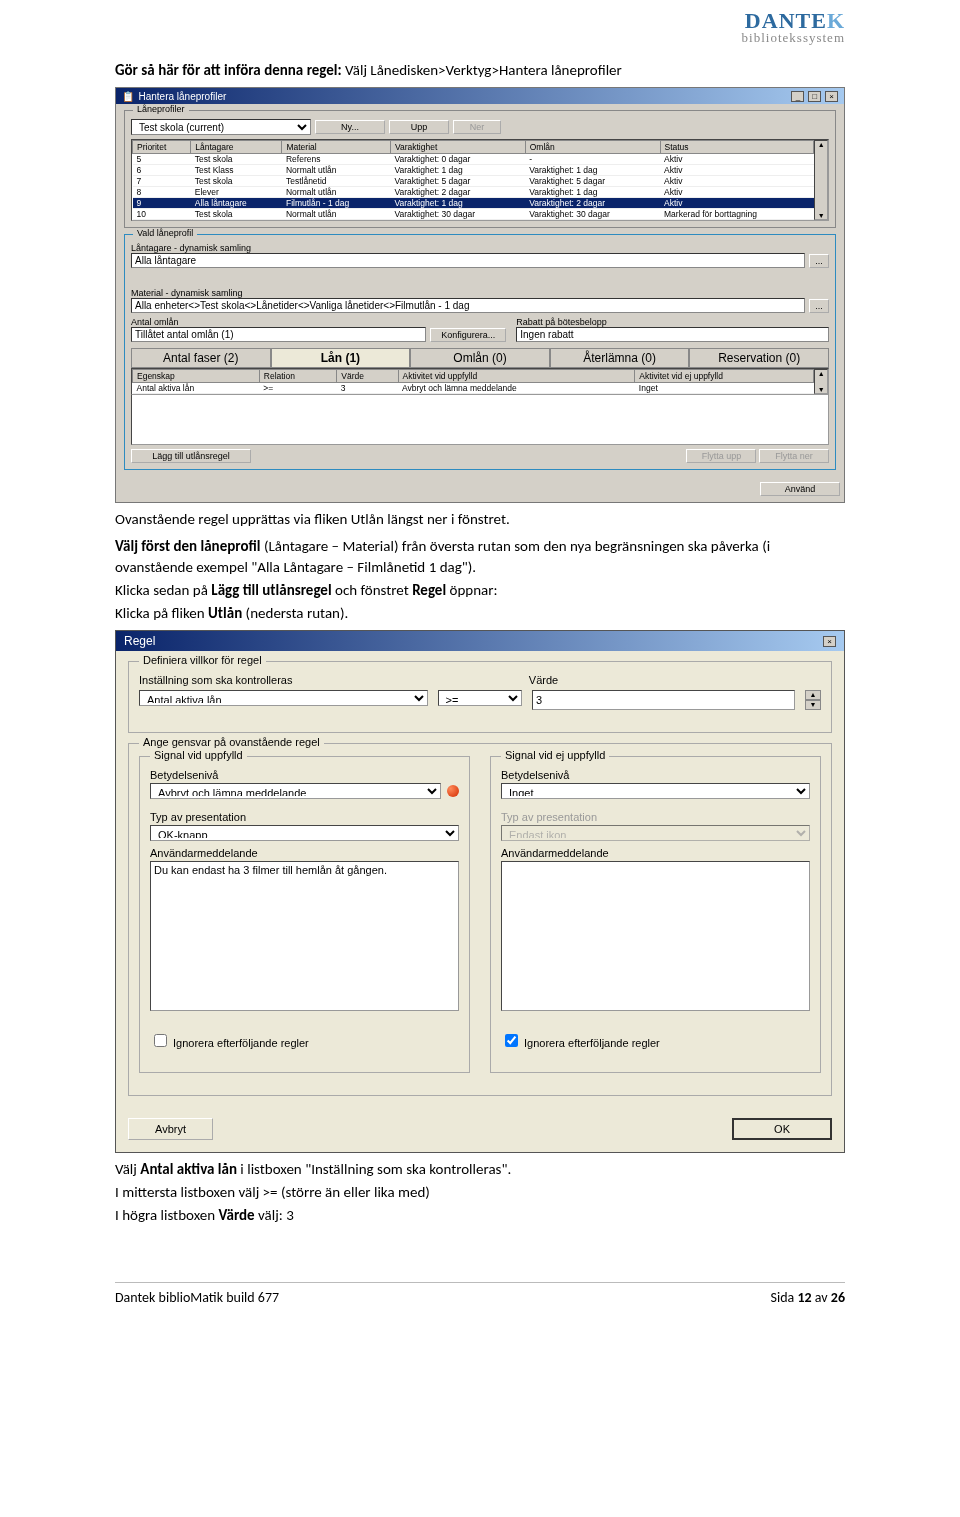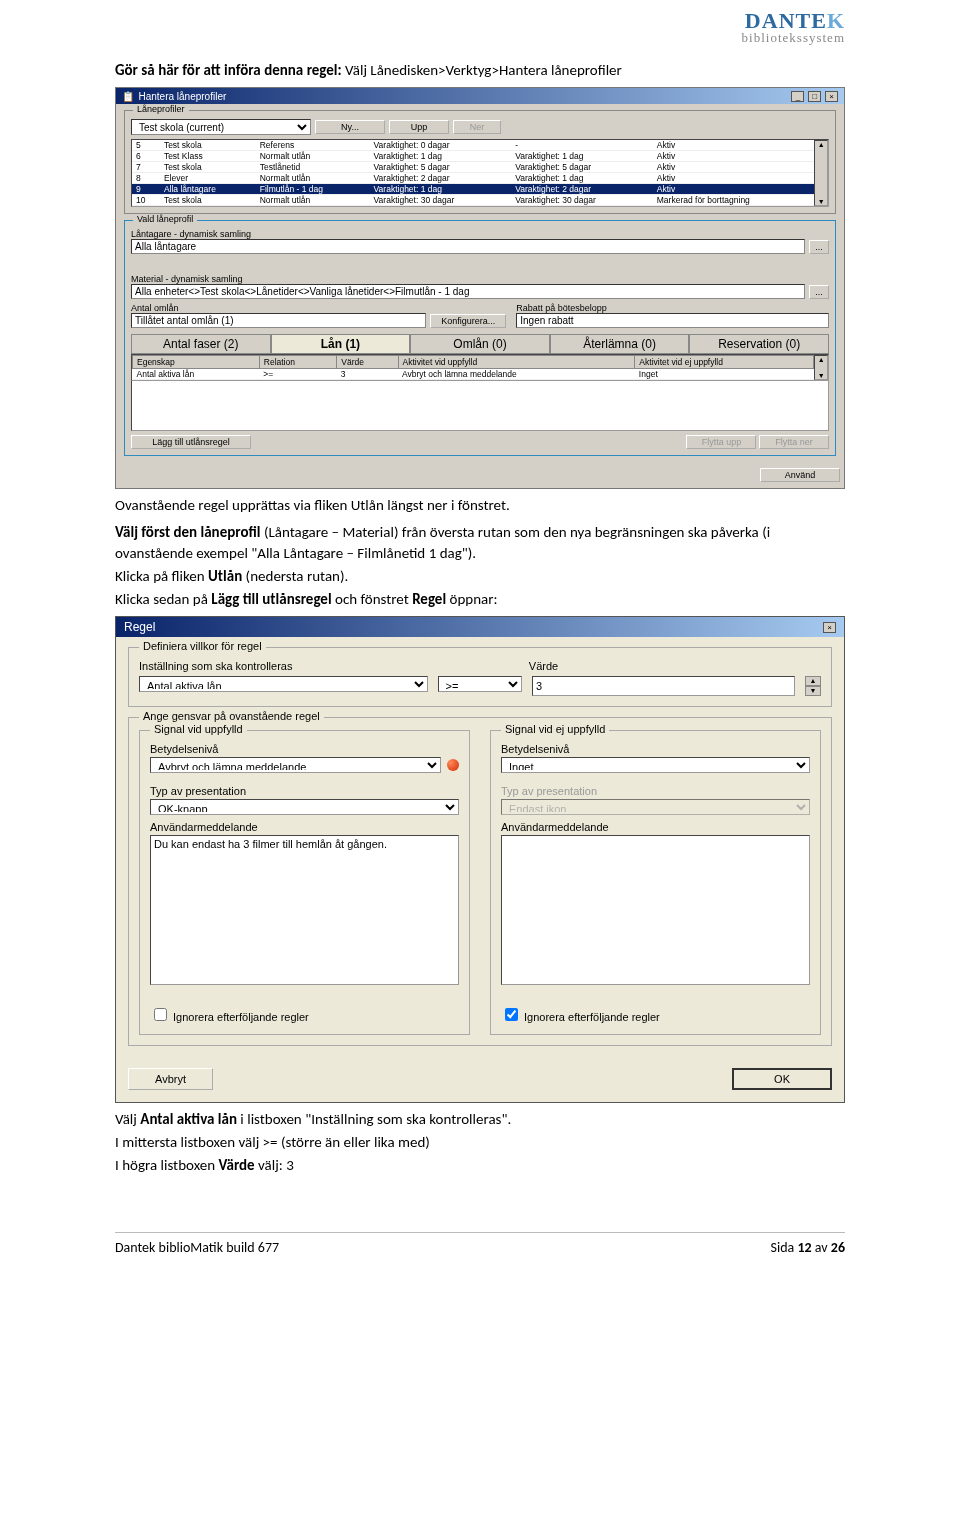--- a/index.html
+++ b/index.html
@@ -142,21 +142,21 @@
     font-family: Tahoma, Arial, sans-serif;
     font-size: 11px;
     background: #ece9d8;
     border: 1px solid #555;
     margin-top: 6px;
   }
   .regel .titlebar { font-size: 12px; padding: 3px 8px; }
   .regel .gb {
     border: 1px solid #aaa;
     margin: 10px 12px;
-    padding: 12px 10px 10px 10px;
+    padding: 12px 10px 22px 10px;
     position: relative;
     font-size: 11px;
   }
   .regel .gb > .legend {
     position: absolute;
     top: -8px; left: 10px;
     background: #ece9d8;
     padding: 0 4px;
   }
   .regel label { font-size: 11px; display: block; margin-bottom: 2px; }
@@ -250,20 +250,28 @@
       <div class="legend">Låneprofiler</div>
       <div class="row">
         <select style="width:180px"><option>Test skola (current)</option></select>
         <span class="btn" style="width:70px">Ny...</span>
         <span class="btn" style="width:60px">Upp</span>
         <span class="btn" style="width:48px;color:#999">Ner</span>
       </div>
       <div style="display:flex;margin-top:4px;border:1px inset #999;background:#fff">
         <table class="grid" id="grid1">
             <tbody>
+              <tr>
+                <th>Prioritet</th>
+                <th>Låntagare</th>
+                <th>Material</th>
+                <th>Varaktighet</th>
+                <th>Omlån</th>
+                <th>Status</th>
+              </tr>
               <tr class="">
                 <td>5</td>
                 <td>Test skola</td>
                 <td>Referens</td>
                 <td>Varaktighet: 0 dagar</td>
                 <td>-</td>
                 <td>Aktiv</td>
               </tr>
               <tr class="">
                 <td>6</td>
@@ -391,24 +399,24 @@
     <div class="footer-btns">
       <span class="btn" style="width:80px">Använd</span>
     </div>
   </div>
 
   <div class="mid-text">Ovanstående regel upprättas via fliken Utlån längst ner i fönstret.</div>
   <div class="mid-text">
     <b>Välj först den låneprofil</b><span>  (Låntagare – Material) från översta rutan som den nya begränsningen ska påverka (i ovanstående exempel "Alla Låntagare – Filmlånetid 1 dag").</span>
   </div>
   <div class="mid-text" style="margin-top:-4px">
+    <span>Klicka sedan på </span><b>Lägg till utlånsregel</b><span> och fönstret </span><b>Regel</b><span> öppnar:</span>
+  </div>
+  <div class="mid-text" style="margin-top:-4px">
     <span>Klicka på fliken </span><b>Utlån</b><span> (nedersta rutan).</span>
-  </div>
-  <div class="mid-text" style="margin-top:-4px">
-    <span>Klicka sedan på </span><b>Lägg till utlånsregel</b><span> och fönstret </span><b>Regel</b><span> öppnar:</span>
   </div>
 
   <div class="regel">
     <div class="titlebar">
       <span>Regel</span>
       <span class="winbtn">×</span>
     </div>
 
     <div class="gb">
       <div class="legend">Definiera villkor för regel</div>

